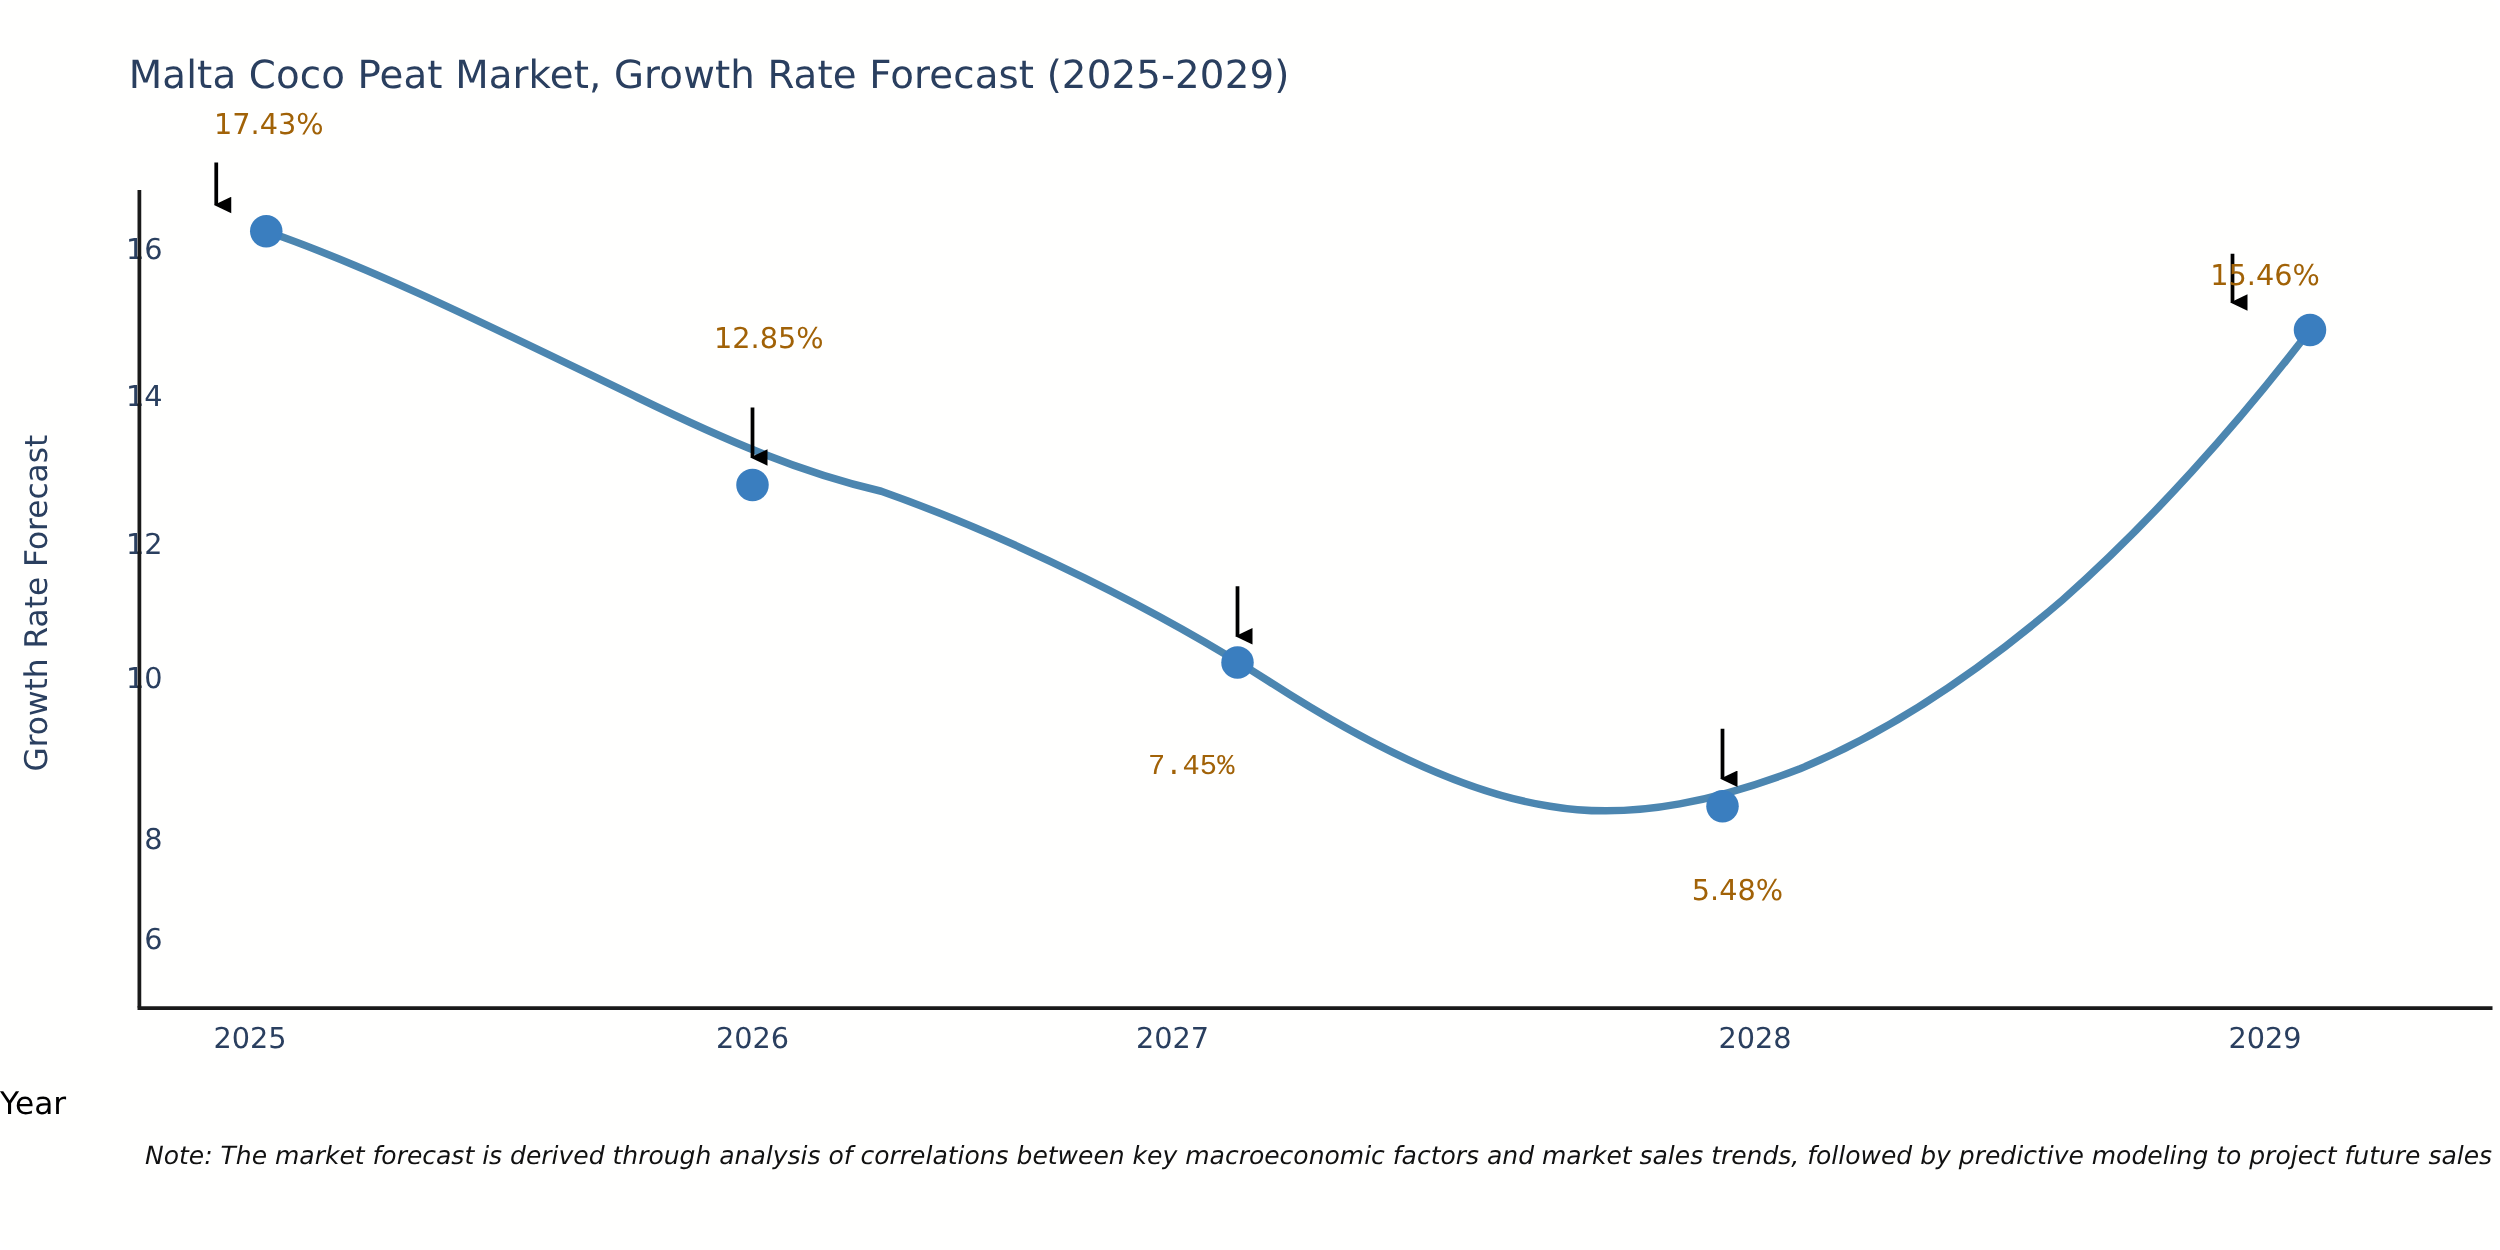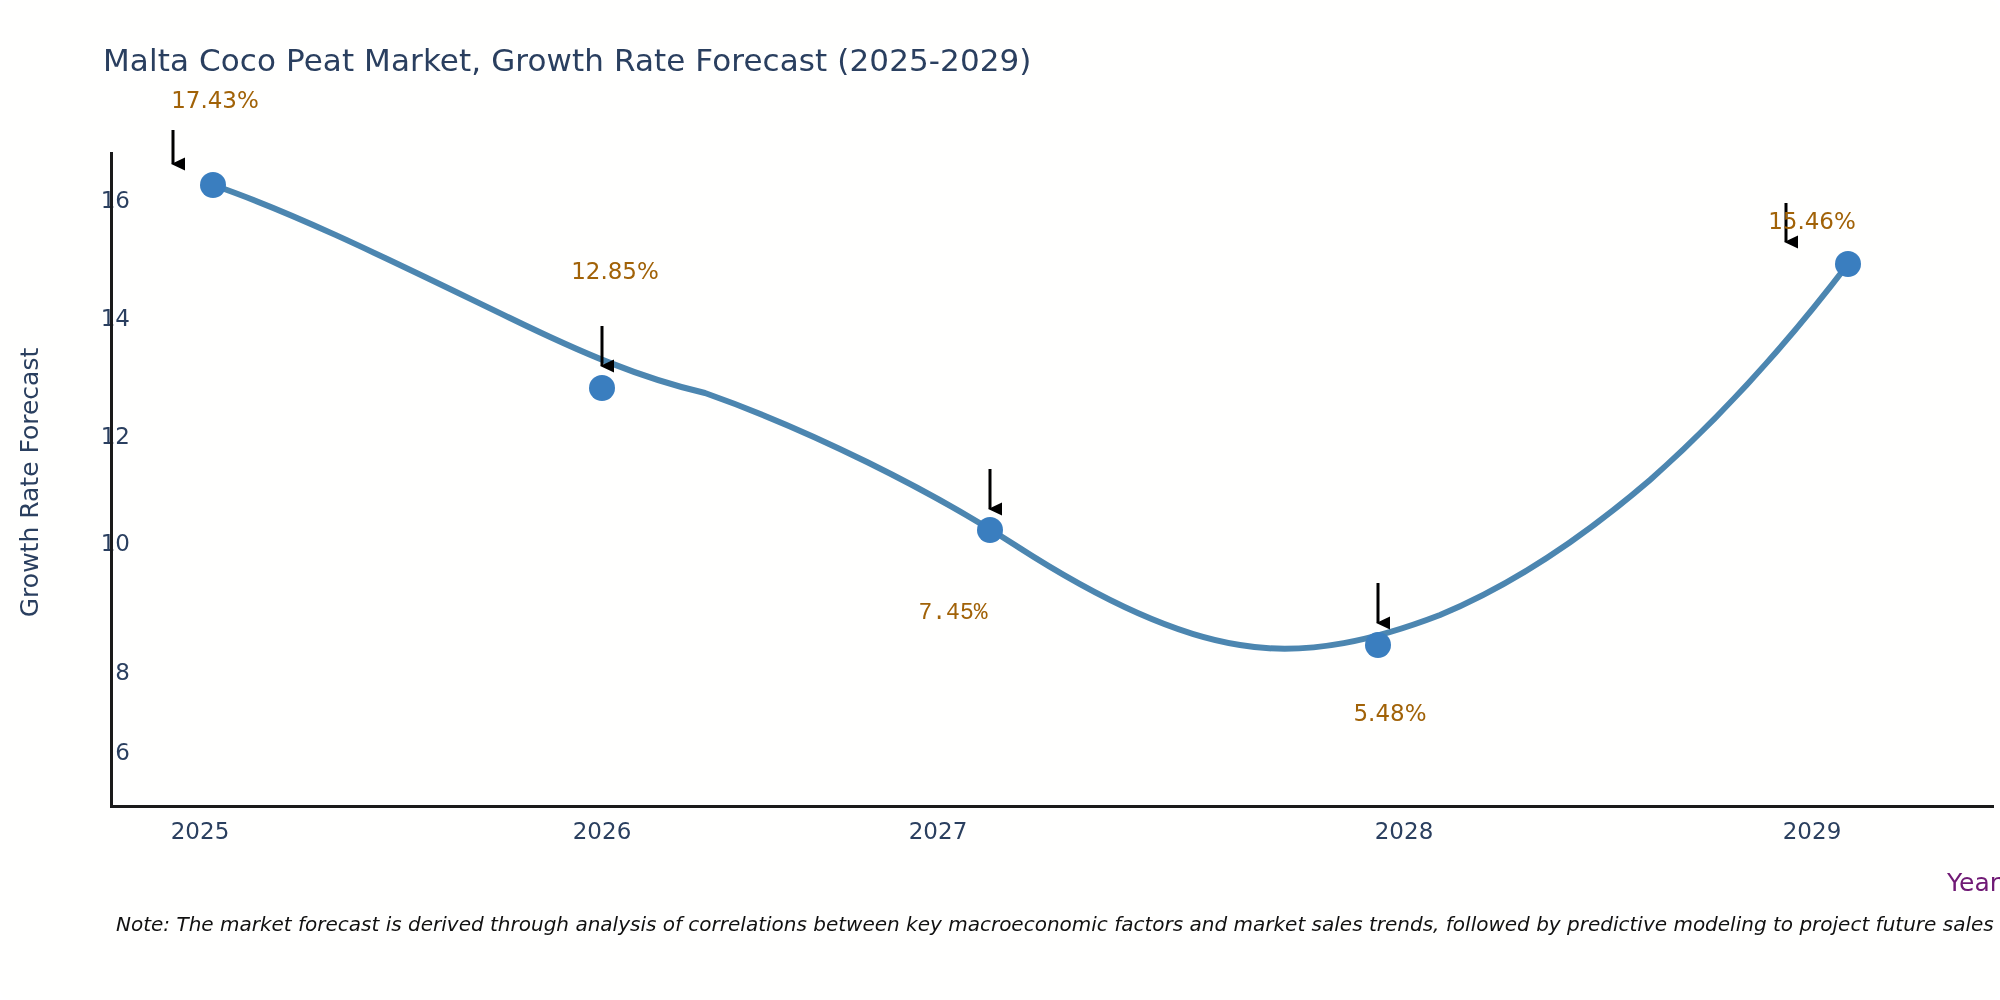--- a/index.html
+++ b/index.html
@@ -98,23 +98,23 @@
     transform: rotate(-90deg);
     font-size: 25px;
     color: #2a3f5f;
     white-space: nowrap;
   }
   #x-axis-title {
     position: absolute;
     left: 0;
     top: 868px;
     width: 2000px;
-    text-align: right;
+    text-align: left;
     font-size: 25px;
-    color: #701a75;
+    color: #000000;
   }
 
   
   .point-label {
     position: absolute;
     transform: translateX(-50%);
     font-size: 23px;
     color: #a16207;
     white-space: nowrap;
   }

